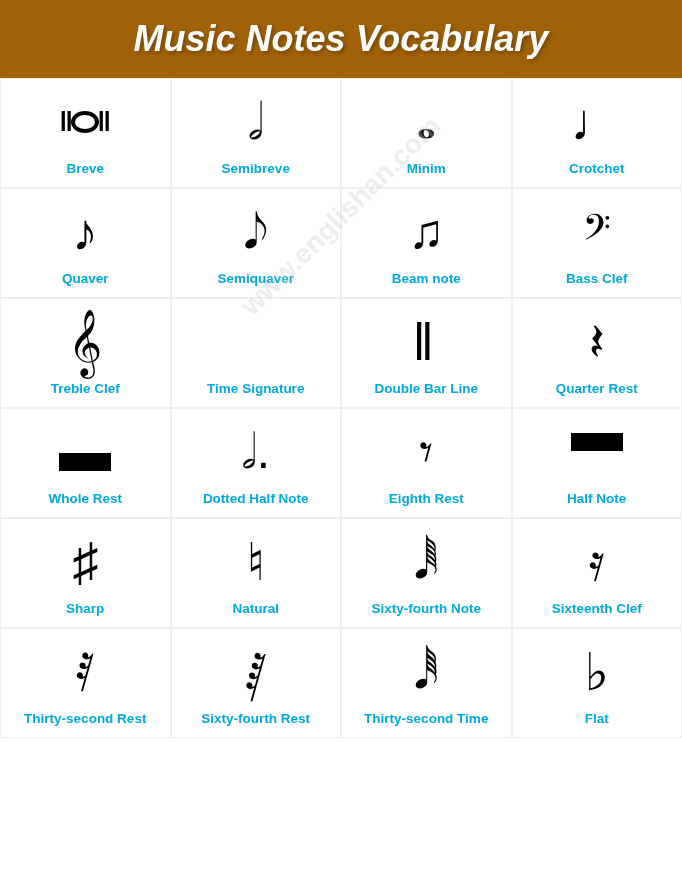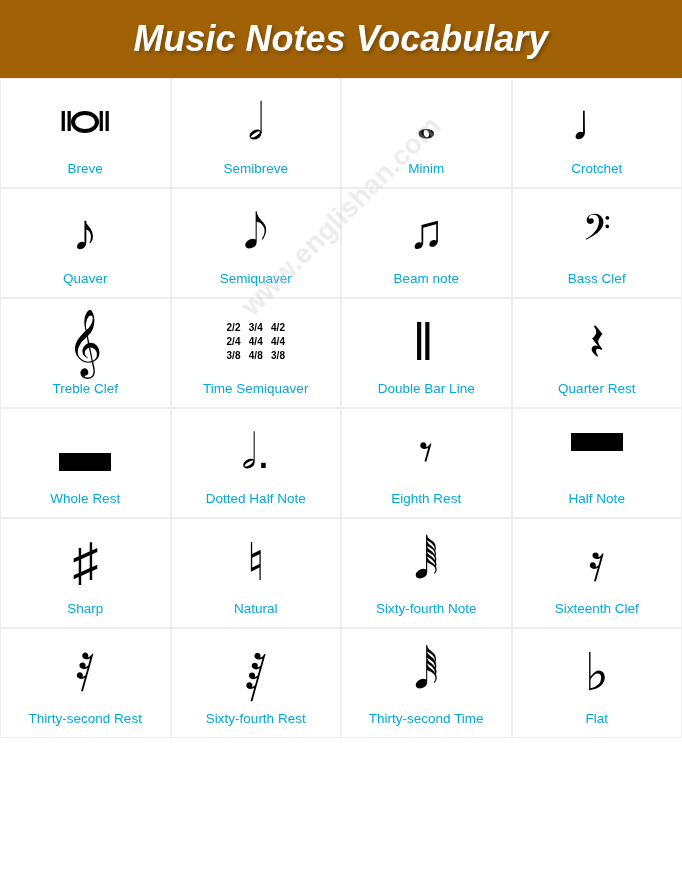--- a/index.html
+++ b/index.html
@@ -39,21 +39,21 @@
       font-size: 52px;
       line-height: 1;
       margin-bottom: 6px;
       display: flex;
       align-items: center;
       justify-content: center;
       min-height: 65px;
     }
     .label {
       color: #00aadd;
-      font-weight: normal;
+      font-weight: bold;
       font-size: 13.5px;
       text-align: center;
       line-height: 1.2;
     }
     
     .watermark {
       position: fixed;
       top: 200px;
       left: 50%;
       transform: translateX(-50%) rotate(-45deg);
@@ -159,28 +159,21 @@
   </div>
 
   <div class="cell">
     <div class="symbol">
       <span style="font-size:58px;">𝄞</span>
     </div>
     <div class="label">Treble Clef</div>
   </div>
 
   <div class="cell">
-    <div class="symbol">
-      <div style="font-size:10px; font-weight:bold; line-height:1.4; text-align:center;">
-        <div>2/2 &nbsp; 3/4 &nbsp; 4/2</div>
-        <div>2/4 &nbsp; 4/4 &nbsp; 4/4</div>
-        <div>3/8 &nbsp; 4/8 &nbsp; 3/8</div>
-      </div>
-    </div>
-    <div class="label">Time Semiquaver</div>
+    <div class="label">Time Signature</div>
   </div>
 
   <div class="cell">
     <div class="symbol">
       <span style="font-size:52px; letter-spacing:6px; font-weight:100;">‖</span>
     </div>
     <div class="label">Double Bar Line</div>
   </div>
 
   <div class="cell">

